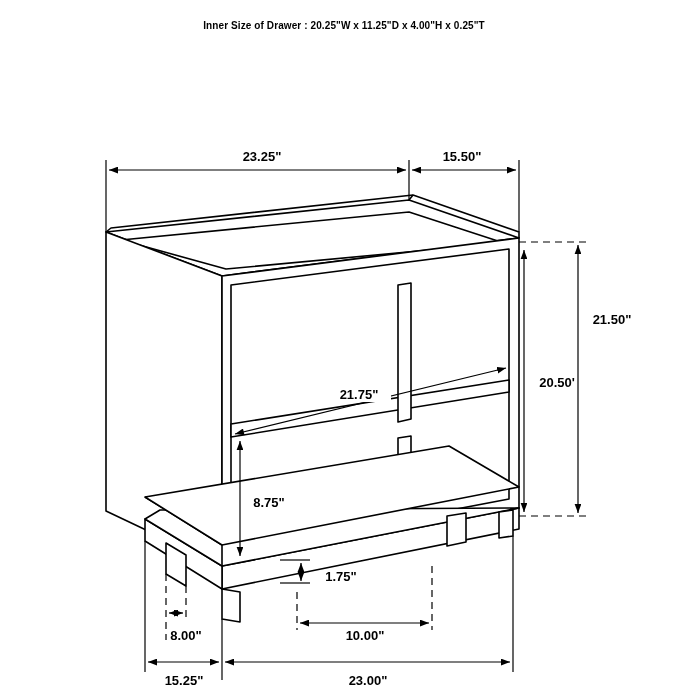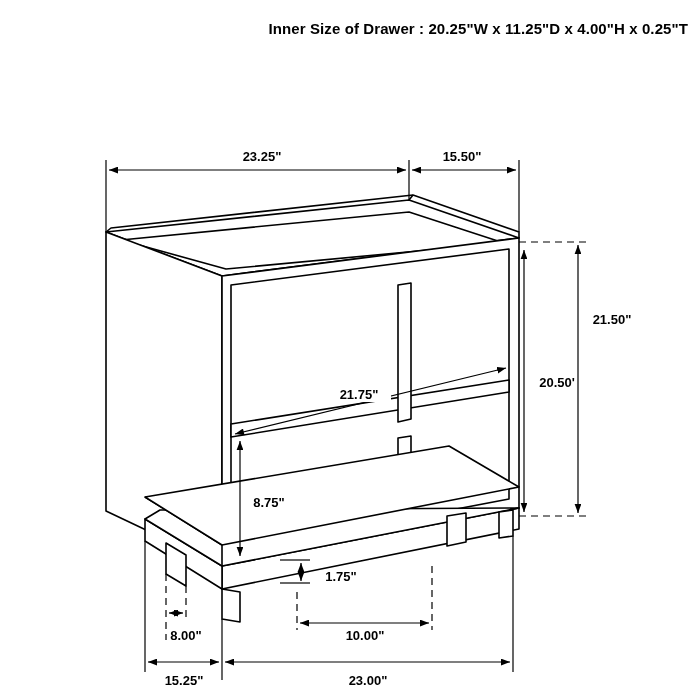--- a/index.html
+++ b/index.html
@@ -16,22 +16,22 @@
   #stage {
     position: relative;
     width: 700px;
     height: 700px;
   }
   #title {
     position: absolute;
     top: 20px;
     left: 0;
     width: 688px;
-    text-align: right;
-    font-size: 15px;
+    text-align: center;
+    font-size: 10px;
     font-weight: bold;
     color: #000000;
     letter-spacing: 0.1px;
   }
   svg#drawing {
     position: absolute;
     top: 0;
     left: 0;
   }
   .dimtext {

